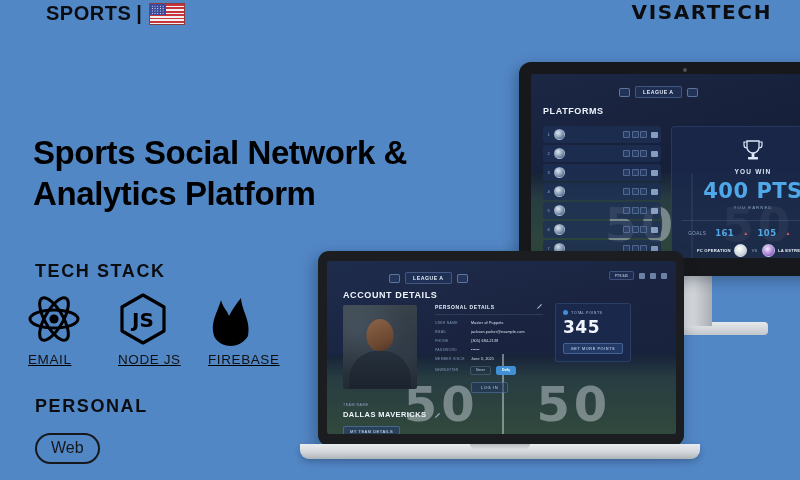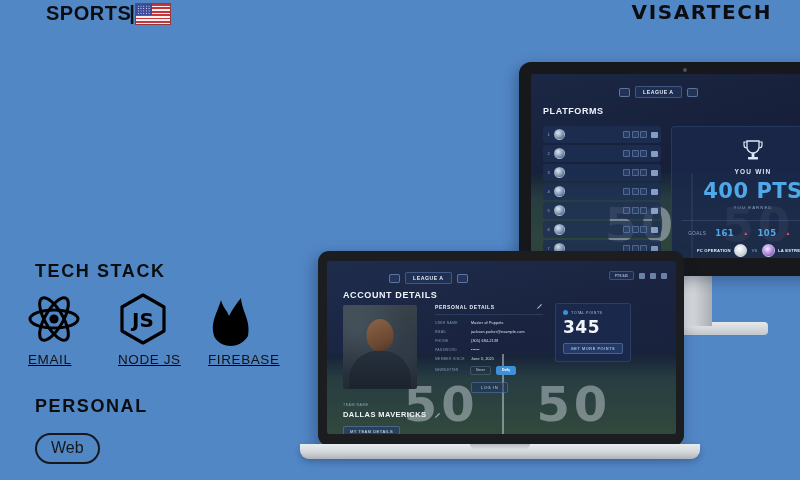--- a/index.html
+++ b/index.html
@@ -26,20 +26,21 @@
     overflow: hidden;
   }
 
   
   .header-sports {
     position: absolute;
     left: 46px;
     top: 2px;
     display: flex;
     align-items: center;
+    gap: 7px;
     z-index: 40;
   }
   .header-sports .txt {
     font-size: 20px;
     font-weight: bold;
     letter-spacing: 0.5px;
     color: #0b0d10;
   }
   .header-sports .bar {
     font-size: 20px;
@@ -697,20 +698,21 @@
     <span class="flag">
       <span class="stripes"></span>
       <span class="canton">
           <span class="stars"></span>
         </span>
     </span>
   </div>
 
   <div class="header-brand">VISARTECH</div>
 
+  <h1 class="title">Sports Social Network &amp; Analytics Platform</h1>
 
   <div class="section-head tech">TECH STACK</div>
 
   <div class="tech-row">
     <div class="tech-item">
       <span class="glyph">
         <svg width="52" height="48" viewBox="0 0 52 48">
           <ellipse cx="26" cy="24" rx="24" ry="9" fill="none" stroke="#000" stroke-width="3"></ellipse>
           <ellipse cx="26" cy="24" rx="24" ry="9" fill="none" stroke="#000" stroke-width="3" transform="rotate(60 26 24)"></ellipse>
           <ellipse cx="26" cy="24" rx="24" ry="9" fill="none" stroke="#000" stroke-width="3" transform="rotate(120 26 24)"></ellipse>

